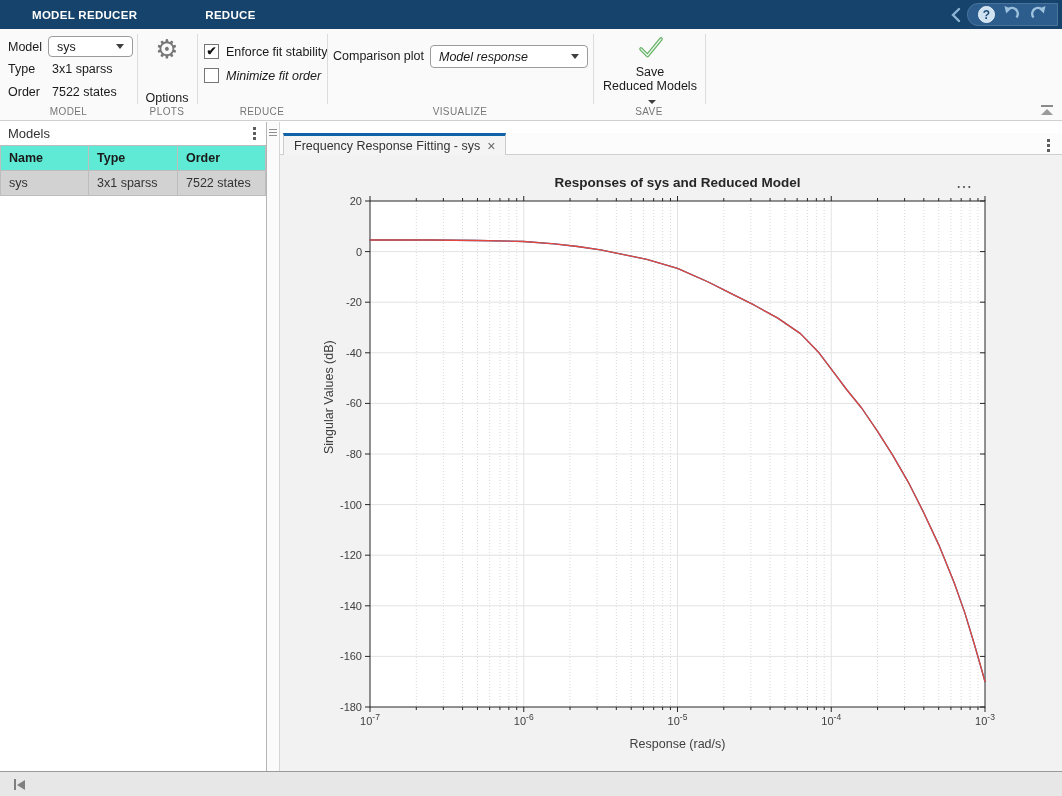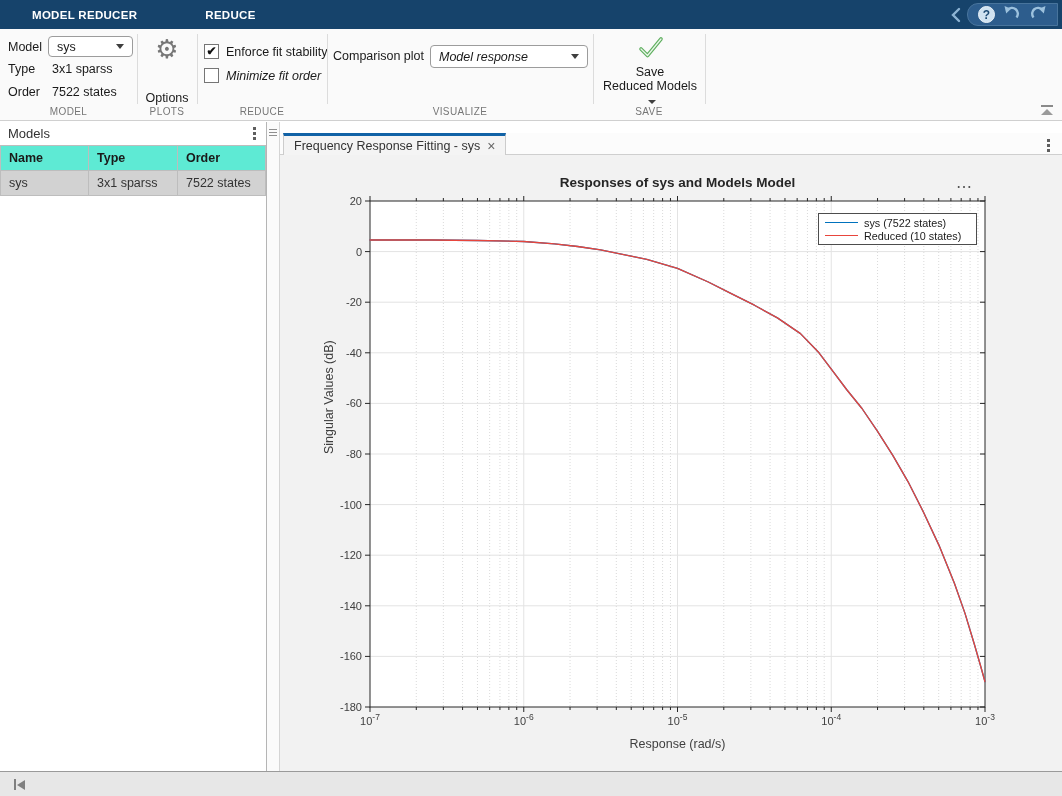--- a/index.html
+++ b/index.html
@@ -247,21 +247,21 @@
       <span class="close">×</span>
     </div>
     <span class="kebab strip-kebab">
       <i></i>
         <i></i>
         <i></i>
       </span>
   </div>
 
   <div class="figure">
-    <div class="plot-title">Responses of sys and Models Model</div>
+    <div class="plot-title">Responses of sys and Reduced Model</div>
     <div class="plot-dots">⋯</div>
     <div class="ylabel-wrap">
         <span>Singular Values (dB)</span>
       </div>
     <div class="xlabel">Response (rad/s)</div>
     <svg id="plot-svg" width="782" height="627" style="position:absolute;left:0;top:0;">
         <rect x="90" y="46" width="615" height="506" fill="#fff"></rect>
         <line x1="90" y1="96.6" x2="705" y2="96.6" stroke="#e3e3e3" stroke-width="1"></line>
         <line x1="90" y1="147.2" x2="705" y2="147.2" stroke="#e3e3e3" stroke-width="1"></line>
         <line x1="90" y1="197.79999999999998" x2="705" y2="197.79999999999998" stroke="#e3e3e3" stroke-width="1"></line>
@@ -415,30 +415,20 @@
         <text x="82" y="454.8" text-anchor="end" font-size="11" fill="#404040" font-family="Liberation Sans, sans-serif">-140</text>
         <line x1="90" y1="501.40000000000003" x2="85" y2="501.40000000000003" stroke="#262626" stroke-width="1"></line>
         <line x1="705" y1="501.40000000000003" x2="700" y2="501.40000000000003" stroke="#262626" stroke-width="1"></line>
         <text x="82" y="505.40000000000003" text-anchor="end" font-size="11" fill="#404040" font-family="Liberation Sans, sans-serif">-160</text>
         <line x1="90" y1="552" x2="85" y2="552" stroke="#262626" stroke-width="1"></line>
         <line x1="705" y1="552" x2="700" y2="552" stroke="#262626" stroke-width="1"></line>
         <text x="82" y="556" text-anchor="end" font-size="11" fill="#404040" font-family="Liberation Sans, sans-serif">-180</text>
         <polyline points="90.0,85.0 151.5,85.0 197.6,85.5 243.8,86.5 274.5,88.8 297.6,91.5 320.6,94.8 343.7,99.6 366.8,104.4 397.5,113.3 428.3,127.0 451.3,138.6 474.4,150.2 497.4,162.9 520.5,178.6 539.0,197.8 551.3,214.2 566.6,234.5 582.0,253.5 597.4,276.2 612.8,300.3 628.1,326.8 643.5,357.2 658.9,390.1 674.3,428.0 685.0,458.4 694.2,488.8 700.4,510.3 705.0,526.7" fill="none" stroke="#0072BD" stroke-width="1.3" stroke-linejoin="round" stroke-linecap="round"></polyline>
         <polyline points="90.0,85.0 151.5,85.0 197.6,85.5 243.8,86.5 274.5,88.8 297.6,91.5 320.6,94.8 343.7,99.6 366.8,104.4 397.5,113.3 428.3,127.0 451.3,138.6 474.4,150.2 497.4,162.9 520.5,178.6 539.0,197.8 551.3,214.2 566.6,234.5 582.0,253.5 597.4,276.2 612.8,300.3 628.1,326.8 643.5,357.2 658.9,390.1 674.3,428.0 685.0,458.4 694.2,488.8 700.4,510.3 705.0,526.7" fill="none" stroke="#E8453C" stroke-width="1.3" stroke-linejoin="round" stroke-linecap="round"></polyline>
       </svg>
-    <div class="legend" id="legend">
-        <div class="entry">
-          <span class="sample" style="border-top-color: rgb(0, 114, 189);"></span>
-          <span class="ltext">sys (7522 states)</span>
-        </div>
-        <div class="entry">
-          <span class="sample" style="border-top-color: rgb(232, 69, 60);"></span>
-          <span class="ltext">Reduced (10 states)</span>
-        </div>
-      </div>
   </div>
 </div>
 
 <div class="statusbar">
   <div class="min-icon">
     <span class="bar"></span>
       <span class="tri"></span>
   </div>
 </div>
 

